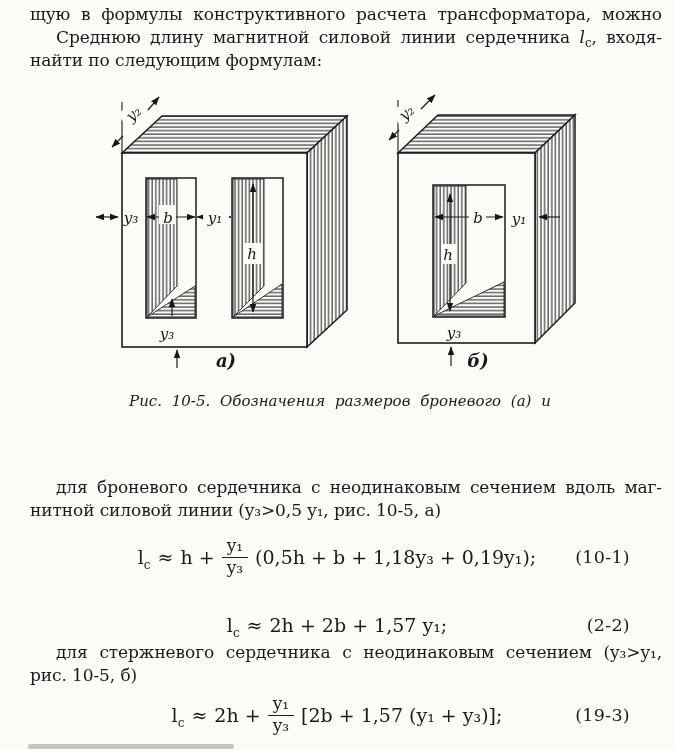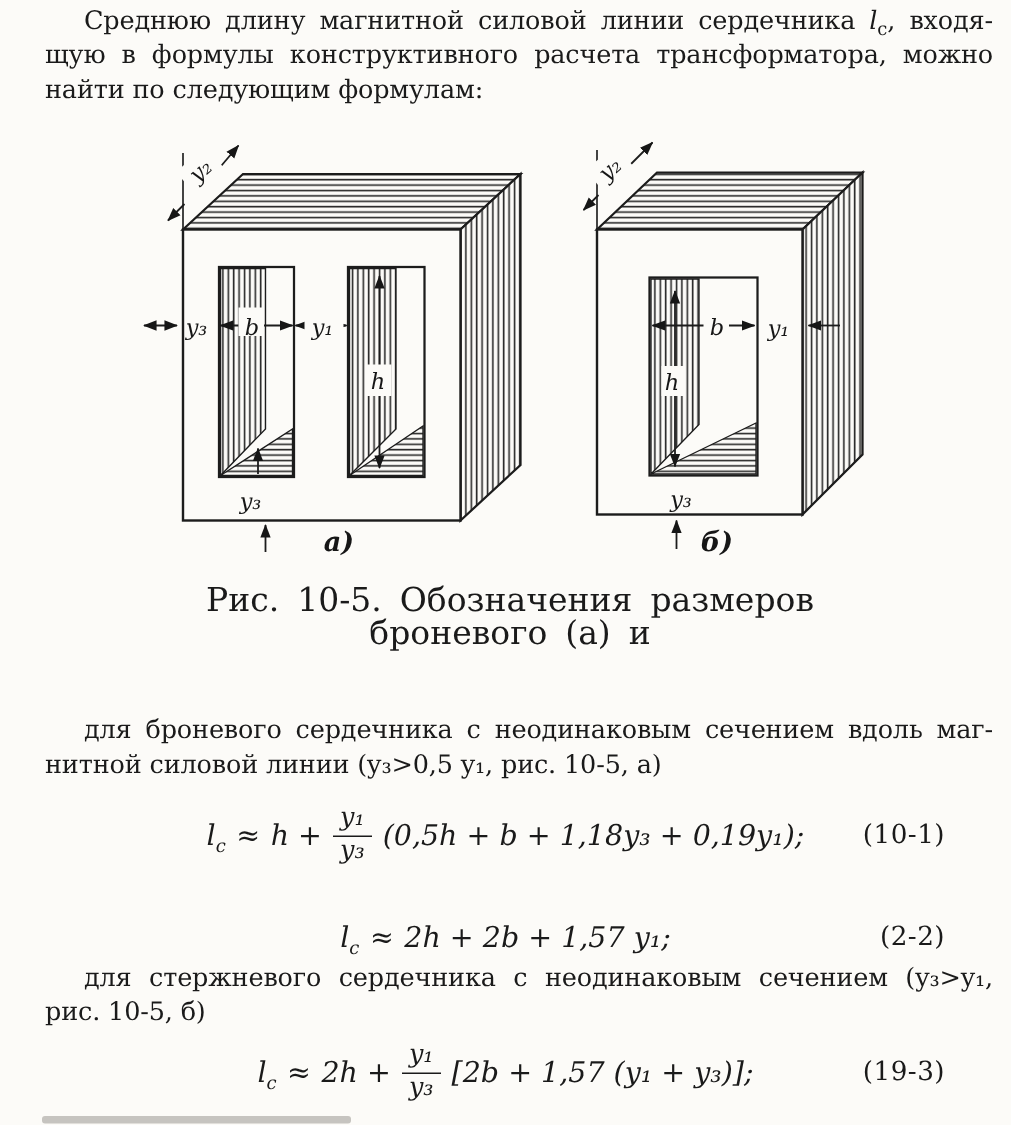--- a/index.html
+++ b/index.html
@@ -9,43 +9,43 @@
     font-family:"DejaVu Serif", serif;
   }
   .abs{position:absolute;}
   .bodytext{font-size:17px;line-height:23px;letter-spacing:-0.1px;}
   .jline{display:block;text-align:justify;text-align-last:justify;white-space:normal;}
   .lline{display:block;text-align:left;}
   .indent{text-indent:26px;}
   .ital{font-style:italic;}
   sub{font-size:12px;line-height:0;}
   
-  .caption{font-size:22px;line-height:22px;text-align:center;}
+  .caption{font-size:15px;line-height:22px;text-align:center;font-style:italic;}
   .caption .cap1{word-spacing:5px;display:block;}
   .caption .cap2{word-spacing:2px;display:block;}
   
   .formula-row{position:absolute;left:30px;width:614px;display:flex;align-items:center;justify-content:center;}
-  .fm{font-style:italic;font-size:19px;white-space:nowrap;display:flex;align-items:center;gap:7px;justify-content:space-between;}
+  .fm{font-size:19px;white-space:nowrap;display:flex;align-items:center;gap:7px;justify-content:space-between;}
   .fm .frac{display:inline-flex;flex-direction:column;align-items:center;vertical-align:middle;font-size:17px;line-height:1.05;}
   .fm .frac .num{display:block;border-bottom:1.4px solid #1a1a1a;padding:0 5px 1.5px;}
   .fm .frac .den{display:block;padding-top:1.5px;}
   .ftag{position:absolute;right:14px;top:50%;transform:translateY(-50%);font-style:normal;font-size:17.5px;letter-spacing:0.3px;margin-left:28px;}
   
   svg text{font-family:"DejaVu Serif", serif;font-style:italic;font-size:15px;fill:#161616;}
   svg text.fig-letter{font-weight:bold;font-size:18px;}
   .artifact{background:#a9a6a1;opacity:0.65;border-radius:2px;}
 </style>
 </head>
 <body>
 
 <div id="page">
 
   <div class="abs bodytext" style="left:30px;top:3px;width:632px;">
+    <span class="jline">щую в формулы конструктивного расчета трансформатора, можно</span>
     <span class="jline indent"><span>Среднюю длину магнитной силовой линии сердечника </span><span class="ital">l</span><sub>с</sub><span>, входя-</span></span>
-    <span class="jline">щую в формулы конструктивного расчета трансформатора, можно</span>
     <span class="lline">найти по следующим формулам:</span>
   </div>
 
   <svg class="abs" style="left:0;top:90px;" width="674" height="285" viewBox="0 90 674 285">
     <defs>
       <pattern id="vh" width="3.6" height="3.6" patternUnits="userSpaceOnUse">
         <rect width="3.6" height="3.6" fill="#fcfbf8"></rect>
         <line x1="1" y1="0" x2="1" y2="3.6" stroke="#242424" stroke-width="1.05"></line>
       </pattern>
       <pattern id="hh" width="3.6" height="3.6" patternUnits="userSpaceOnUse">

